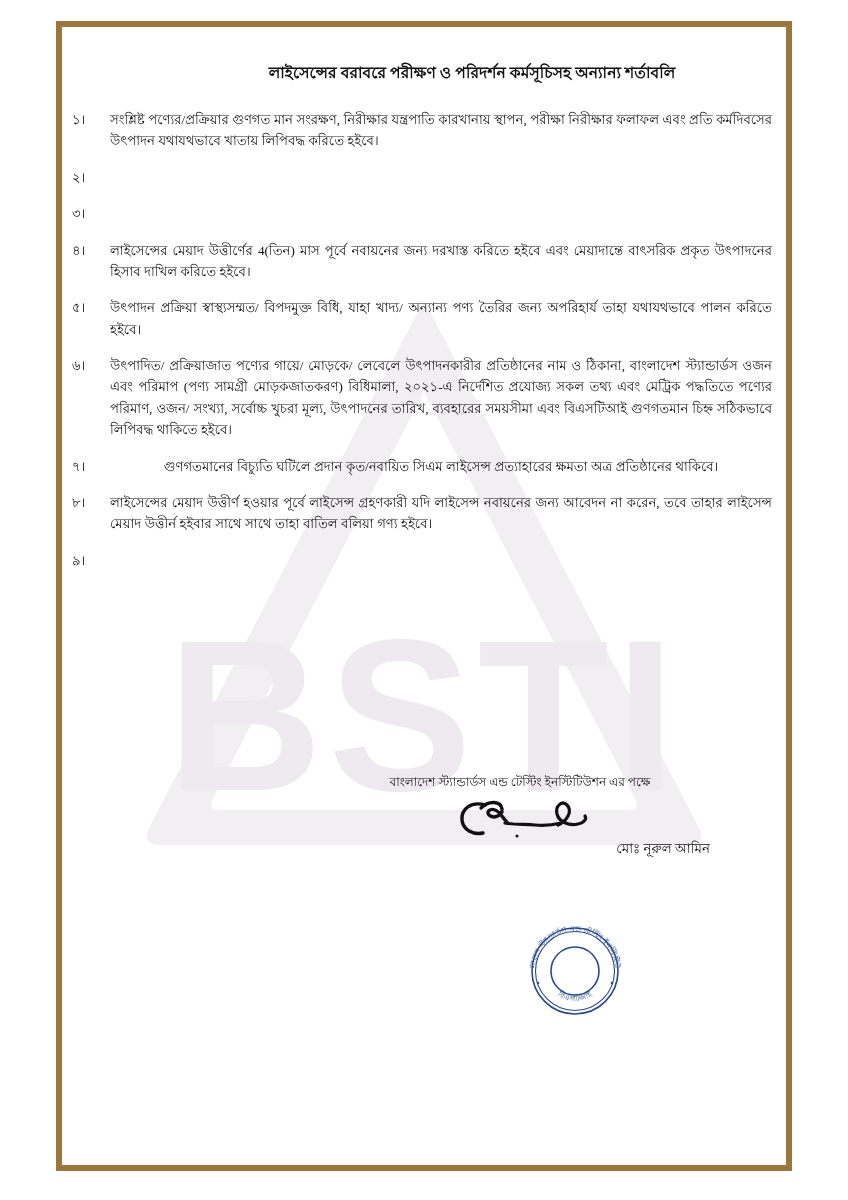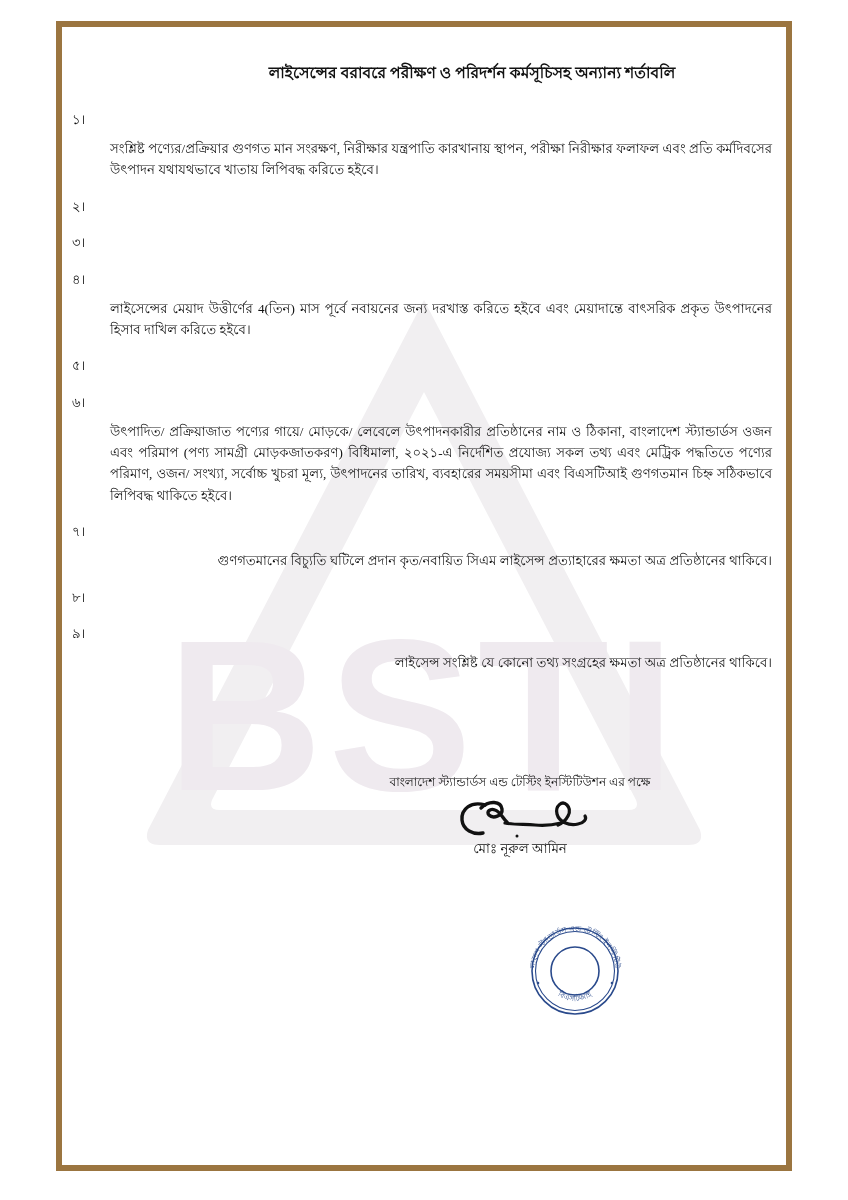--- a/index.html
+++ b/index.html
@@ -93,24 +93,23 @@
     white-space: nowrap;
   }
   .clause-text {
     flex: 1 1 auto;
     font-size: 13.2px;
     color: #111111;
     line-height: 1.62;
     text-align: justify;
     text-justify: inter-word;
     word-spacing: 0.2px;
-    margin-top: 29px;
   }
   .clause.single .clause-text {
-    text-align: right;
+    text-align: center;
   }
 
   
   .sig-block {
     position: absolute;
     left: 330px;
     top: 755px;
     width: 380px;
     text-align: center;
     z-index: 2;
@@ -127,20 +126,21 @@
     margin-top: 2px;
     margin-bottom: 0px;
     display: flex;
     align-items: center;
     justify-content: center;
   }
   .sig-name, .sig-desig, .sig-sealcap {
     font-size: 13.4px;
     color: #111111;
     line-height: 1.52;
+    text-align: right;
   }
 
   
   .seal-wrap {
     position: absolute;
     left: 521px;
     top: 917px;
     width: 108px;
     height: 108px;
     z-index: 2;
@@ -183,39 +183,40 @@
         <div class="clause-num">৩।</div>
       </div>
 
       <div class="clause">
         <div class="clause-num">৪।</div>
         <div class="clause-text">লাইসেন্সের মেয়াদ উত্তীর্ণের 4(তিন) মাস পূর্বে নবায়নের জন্য দরখাস্ত করিতে হইবে এবং মেয়াদান্তে বাৎসরিক প্রকৃত উৎপাদনের হিসাব দাখিল করিতে হইবে।</div>
       </div>
 
       <div class="clause">
         <div class="clause-num">৫।</div>
+        <div class="clause-text">উৎপাদন প্রক্রিয়া স্বাস্থ্যসম্মত/ বিপদমুক্ত বিধি, যাহা খাদ্য/ অন্যান্য পণ্য তৈরির জন্য অপরিহার্য তাহা যথাযথভাবে পালন করিতে হইবে।</div>
       </div>
 
       <div class="clause">
         <div class="clause-num">৬।</div>
         <div class="clause-text">উৎপাদিত/ প্রক্রিয়াজাত পণ্যের গায়ে/ মোড়কে/ লেবেলে উৎপাদনকারীর প্রতিষ্ঠানের নাম ও ঠিকানা, বাংলাদেশ স্ট্যান্ডার্ডস ওজন এবং পরিমাপ (পণ্য সামগ্রী মোড়কজাতকরণ) বিধিমালা, ২০২১-এ নির্দেশিত প্রযোজ্য সকল তথ্য এবং মেট্রিক পদ্ধতিতে পণ্যের পরিমাণ, ওজন/ সংখ্যা, সর্বোচ্চ খুচরা মূল্য, উৎপাদনের তারিখ, ব্যবহারের সময়সীমা এবং বিএসটিআই গুণগতমান চিহ্ন সঠিকভাবে লিপিবদ্ধ থাকিতে হইবে।</div>
       </div>
 
       <div class="clause single">
         <div class="clause-num">৭।</div>
         <div class="clause-text">গুণগতমানের বিচ্যুতি ঘটিলে প্রদান কৃত/নবায়িত সিএম লাইসেন্স প্রত্যাহারের ক্ষমতা অত্র প্রতিষ্ঠানের থাকিবে।</div>
       </div>
 
       <div class="clause">
         <div class="clause-num">৮।</div>
+        <div class="clause-text">লাইসেন্সের মেয়াদ উত্তীর্ণ হওয়ার পূর্বে লাইসেন্স গ্রহণকারী যদি লাইসেন্স নবায়নের জন্য আবেদন না করেন, তবে তাহার লাইসেন্স মেয়াদ উত্তীর্ন হইবার সাথে সাথে তাহা বাতিল বলিয়া গণ্য হইবে।</div>
       </div>
 
       <div class="clause single">
         <div class="clause-num">৯।</div>
-        <div class="clause-text">লাইসেন্স সংশ্লিষ্ট যে কোনো তথ্য সংগ্রহের ক্ষমতা অত্র প্রতিষ্ঠানের থাকিবে।</div>
       </div>
 
     </div>
   </div>
 
   <div class="sig-block">
     <div class="sig-org">বাংলাদেশ স্ট্যান্ডার্ডস এন্ড টেস্টিং ইনস্টিটিউশন এর পক্ষে</div>
 
     <div class="sig-mark">
       <svg width="150" height="44" viewBox="0 0 150 44" xmlns="http://www.w3.org/2000/svg">

